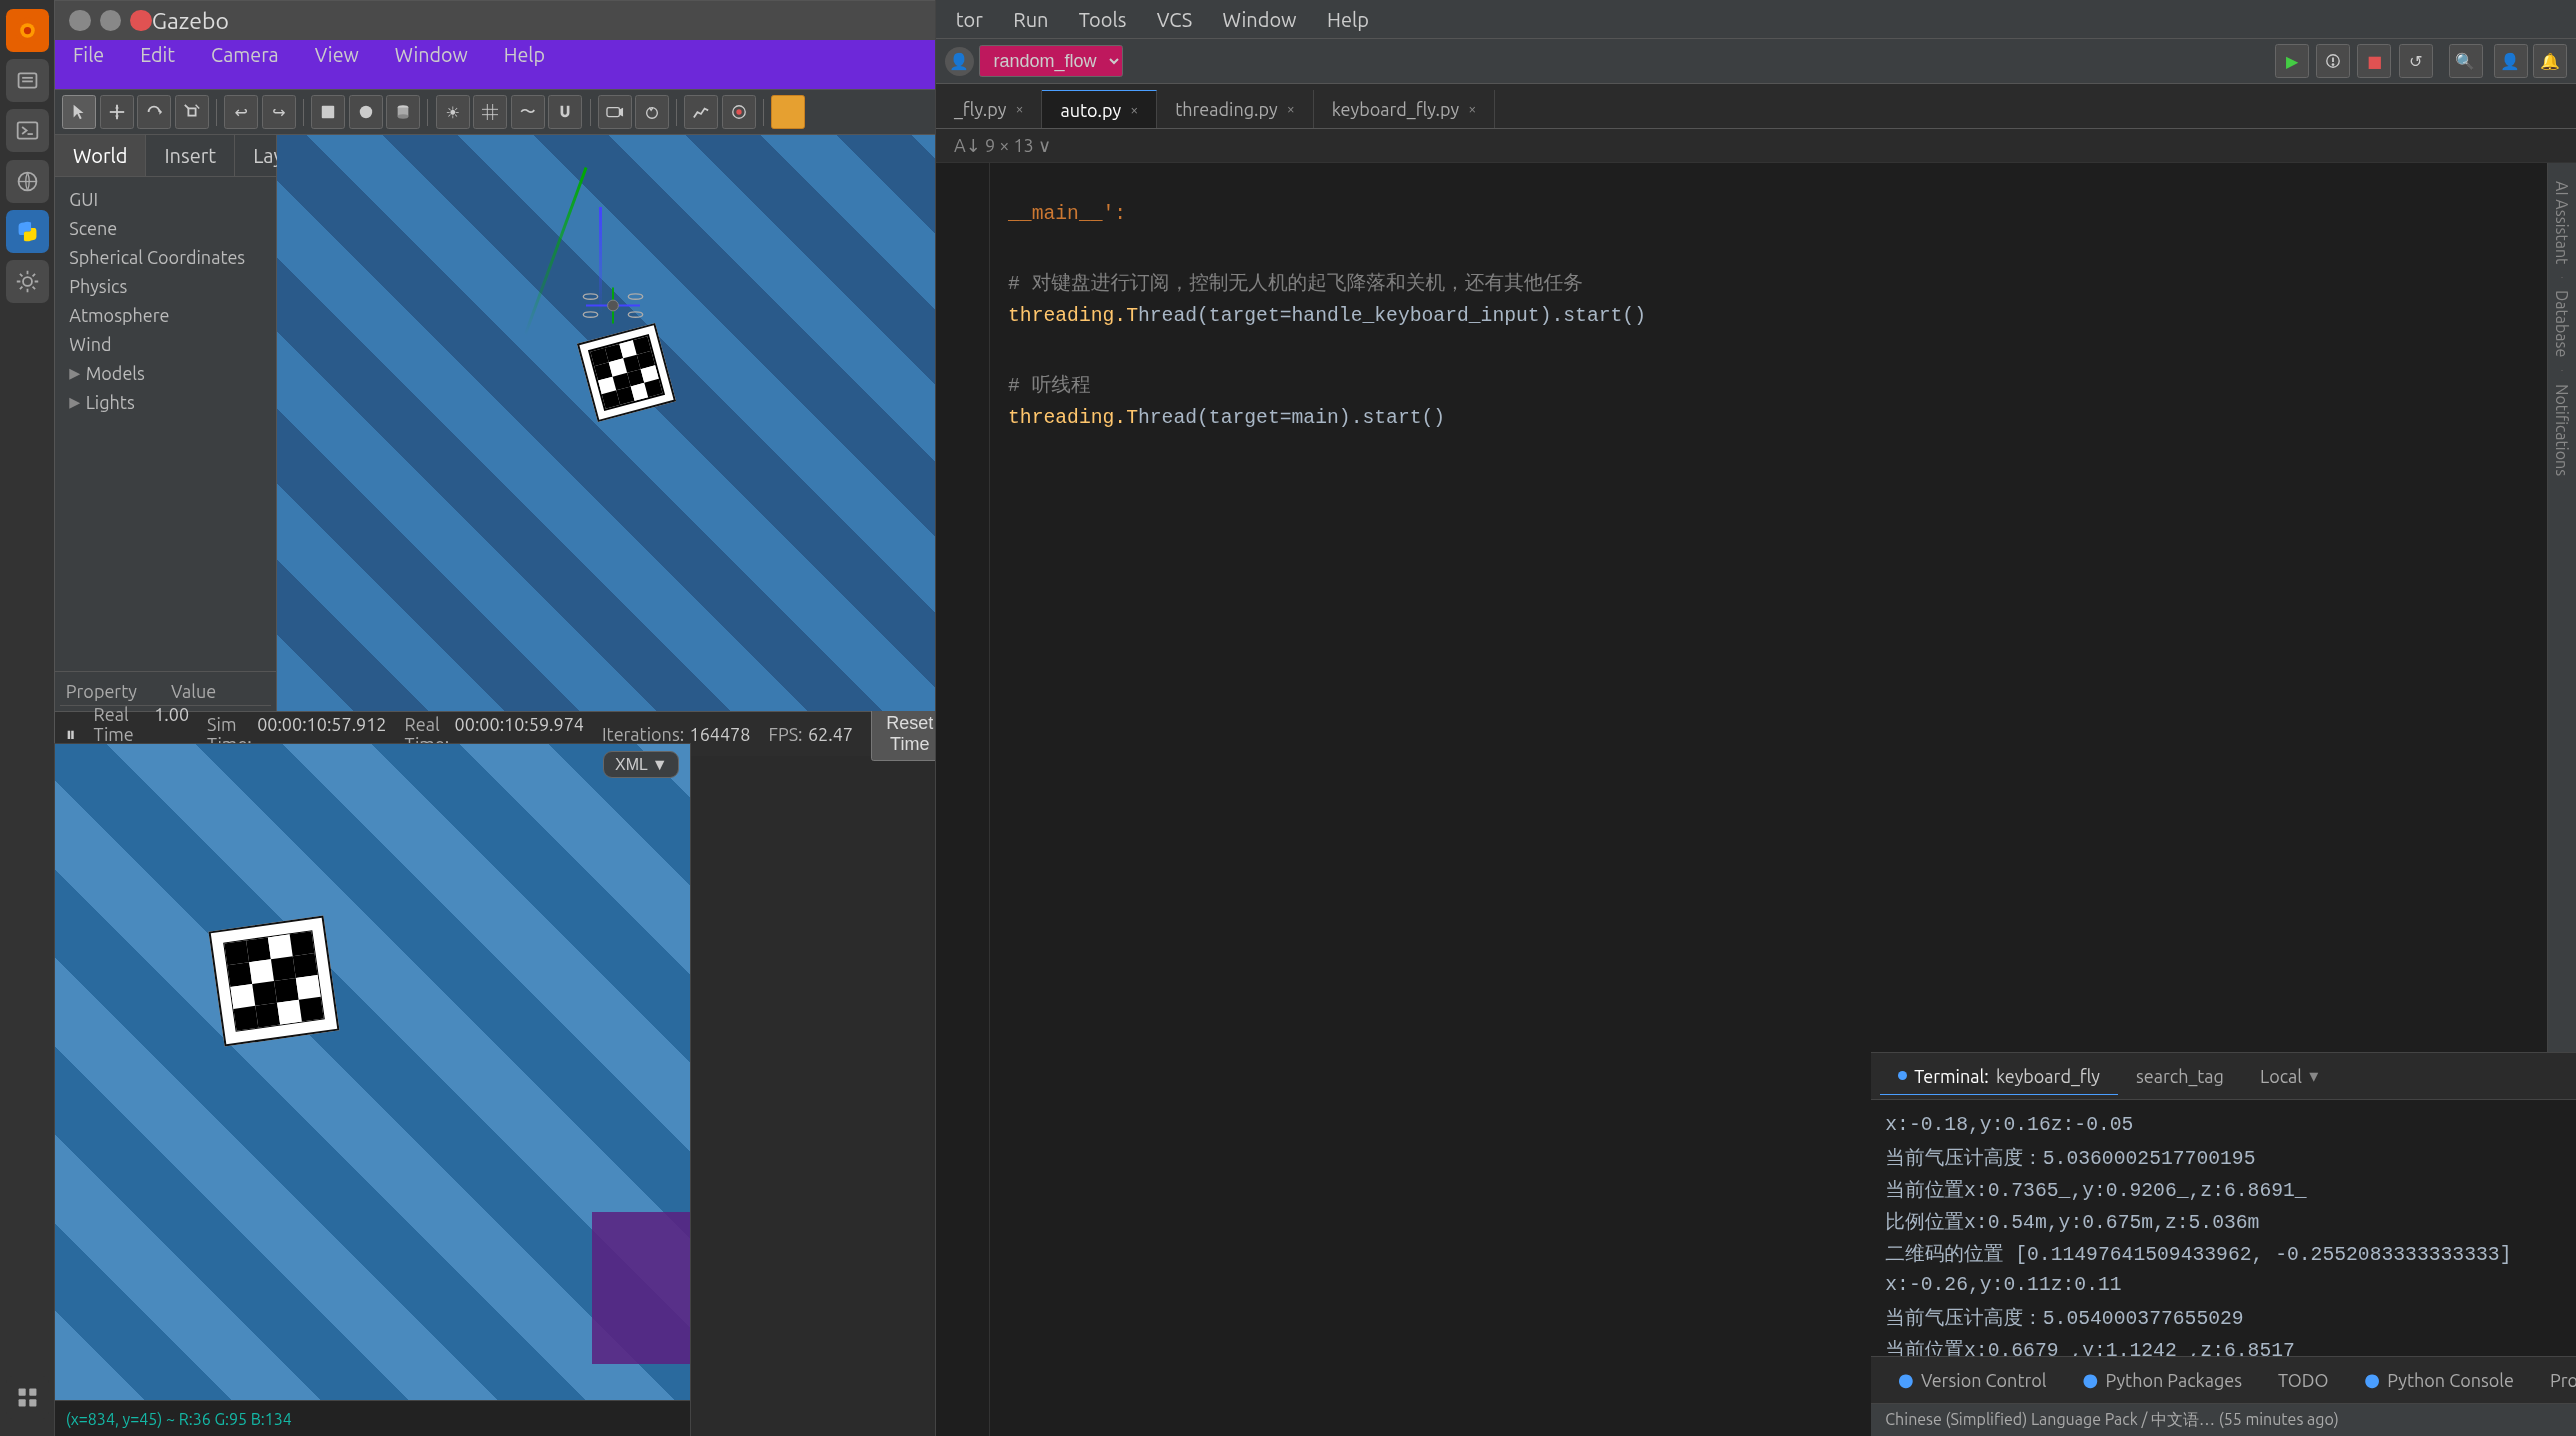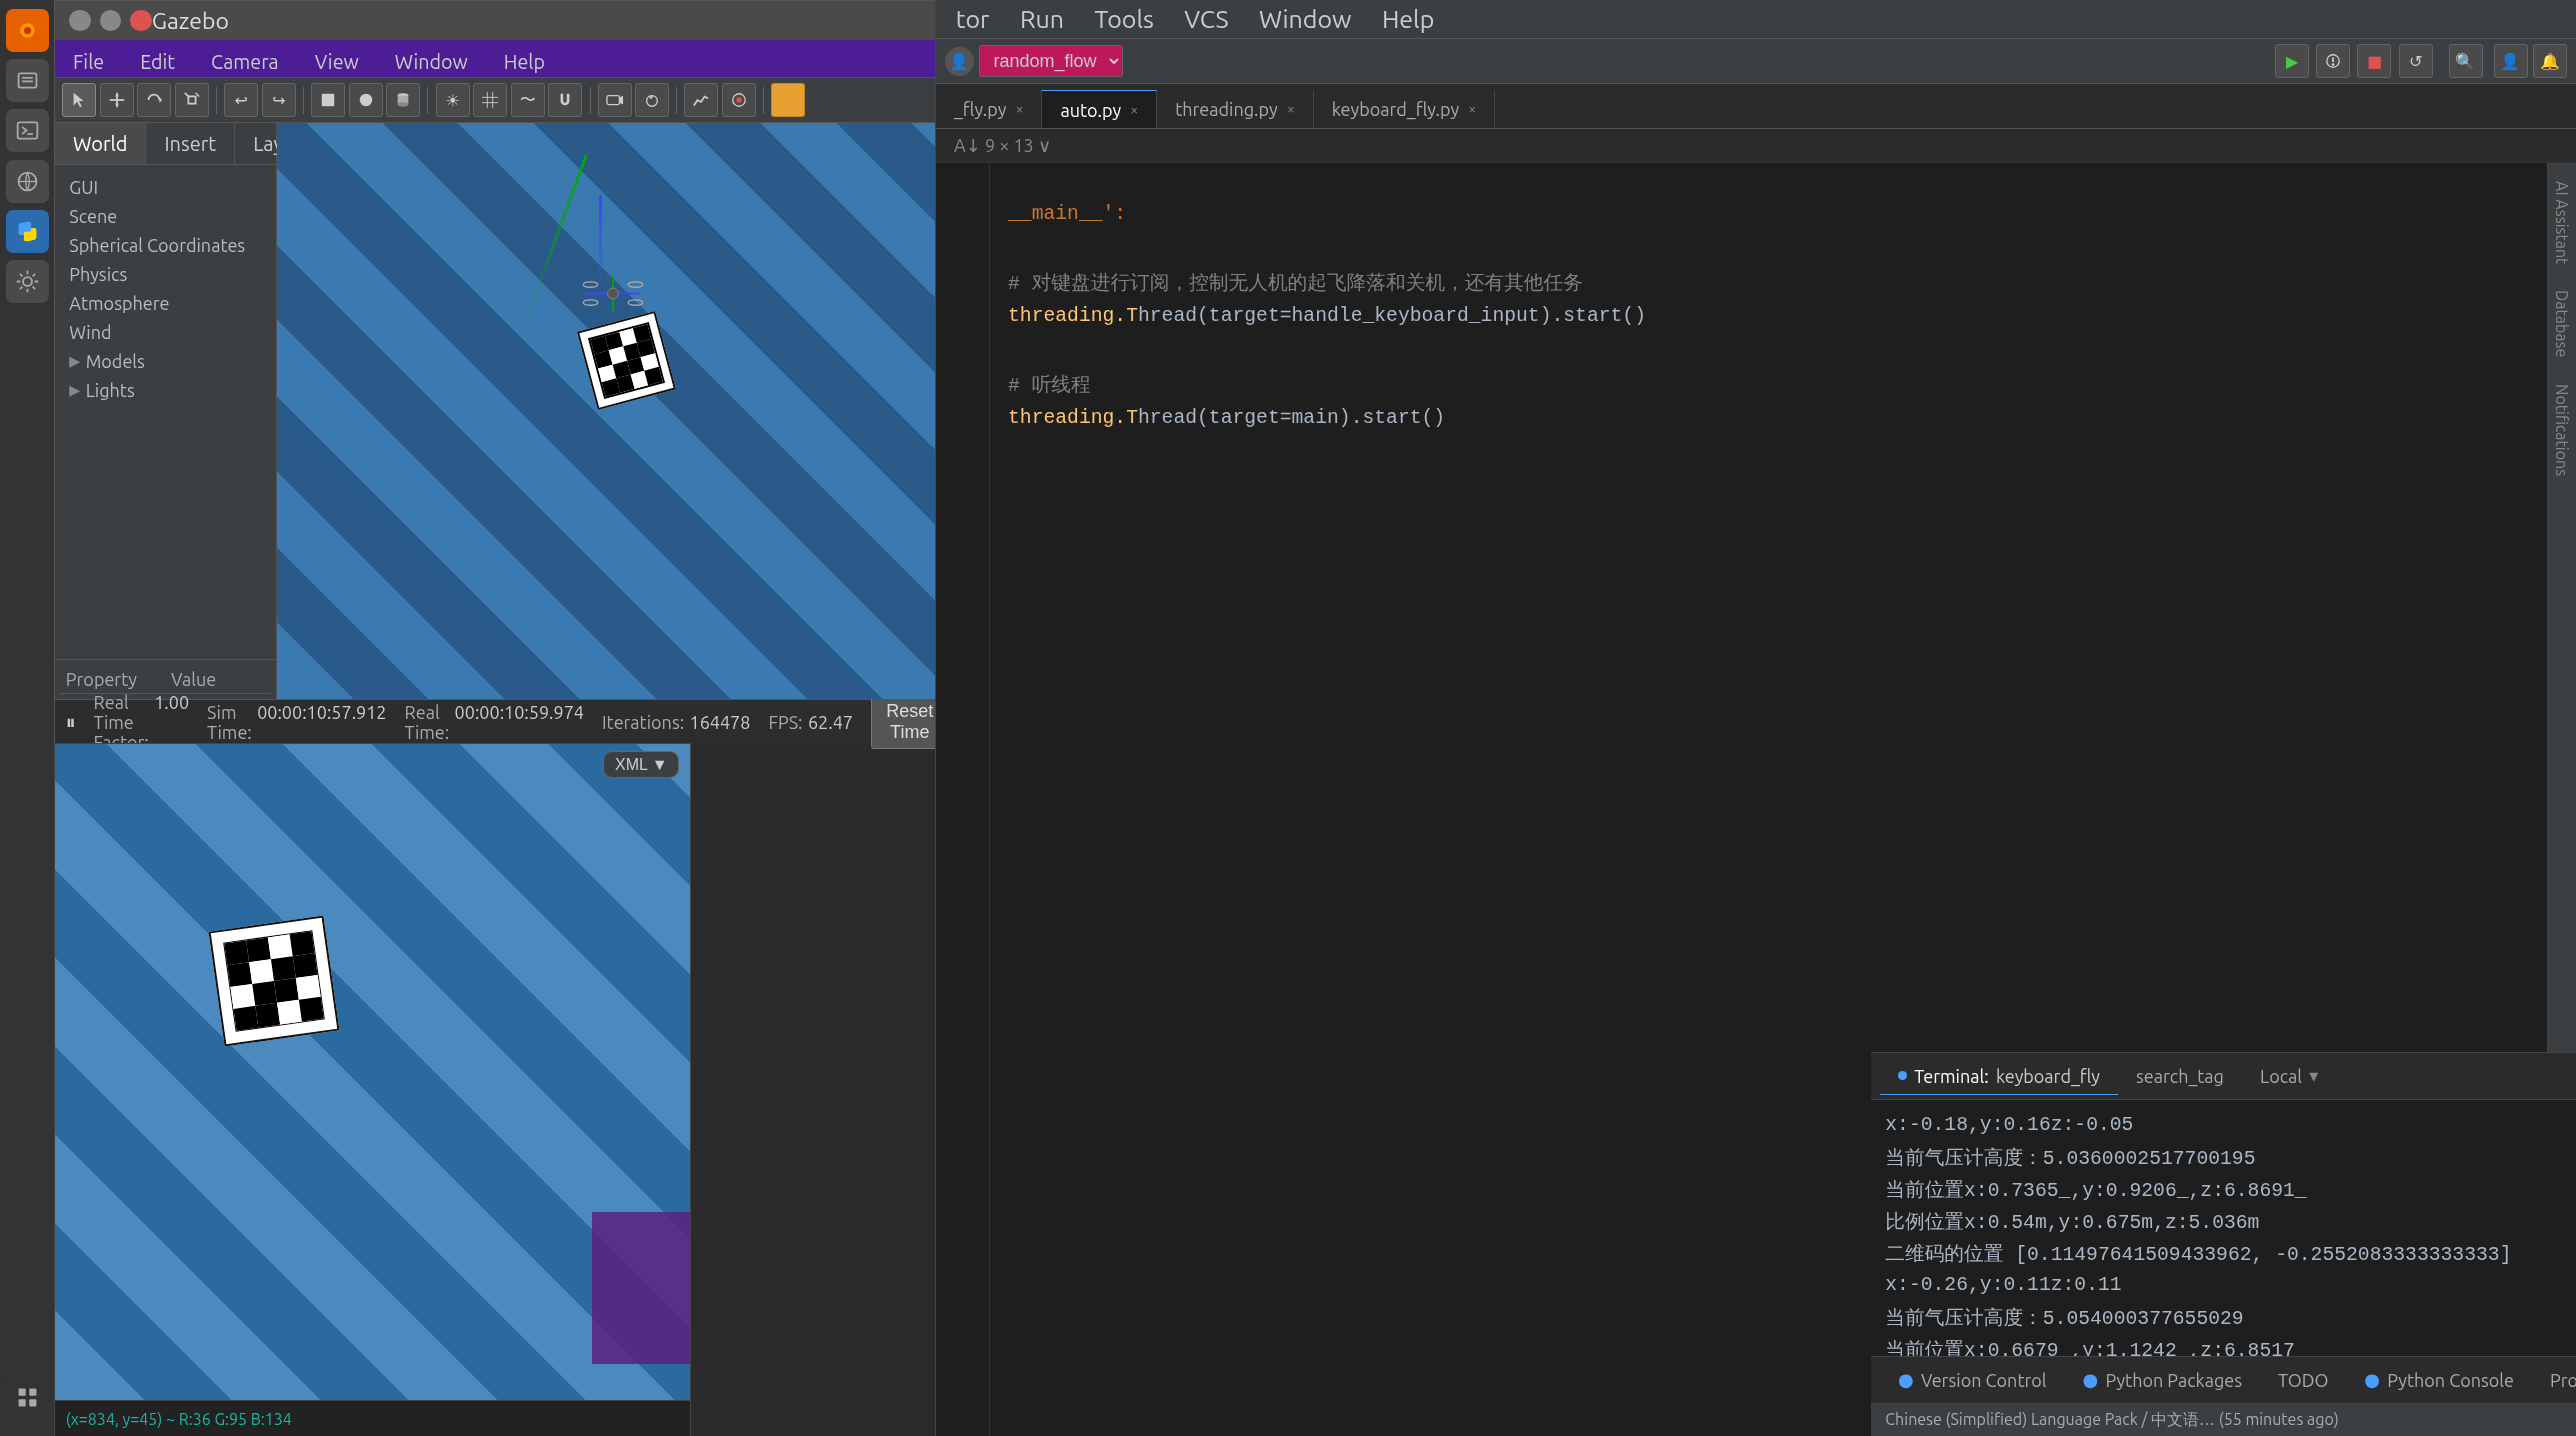--- a/index.html
+++ b/index.html
@@ -75,24 +75,24 @@
       border-radius: 50%;
       border: none;
       cursor: pointer;
     }
     .win-btn.minimize { background: #888; }
     .win-btn.maximize { background: #888; }
     .win-btn.close { background: #e05252; }
 
     
     .gazebo-menubar {
-      height: 38px;
-      background: #4c1d95;
-      display: flex;
-      align-items: flex-end;
+      height: 50px;
+      background: #6d28d9;
+      display: flex;
+      align-items: flex-start;
       padding: 0 9px;
       gap: 18px;
       border-bottom: 0.9px solid #555;
     }
     .menu-item {
       color: #ccc;
       font-size: 19.7px;
       padding: 3.6px 9px;
       cursor: pointer;
     }
@@ -306,21 +306,21 @@
       height: 39px;
       background: #3c3f41;
       display: flex;
       align-items: center;
       padding: 0 9px;
       gap: 9px;
       border-bottom: 0.9px solid #555;
     }
     .ide-menu-item {
       color: #ccc;
-      font-size: 25px;
+      font-size: 20px;
       padding: 3.6px 10.7px;
       cursor: pointer;
     }
 
     
     .ide-toolbar {
       height: 45px;
       background: #3c3f41;
       display: flex;
       align-items: center;

